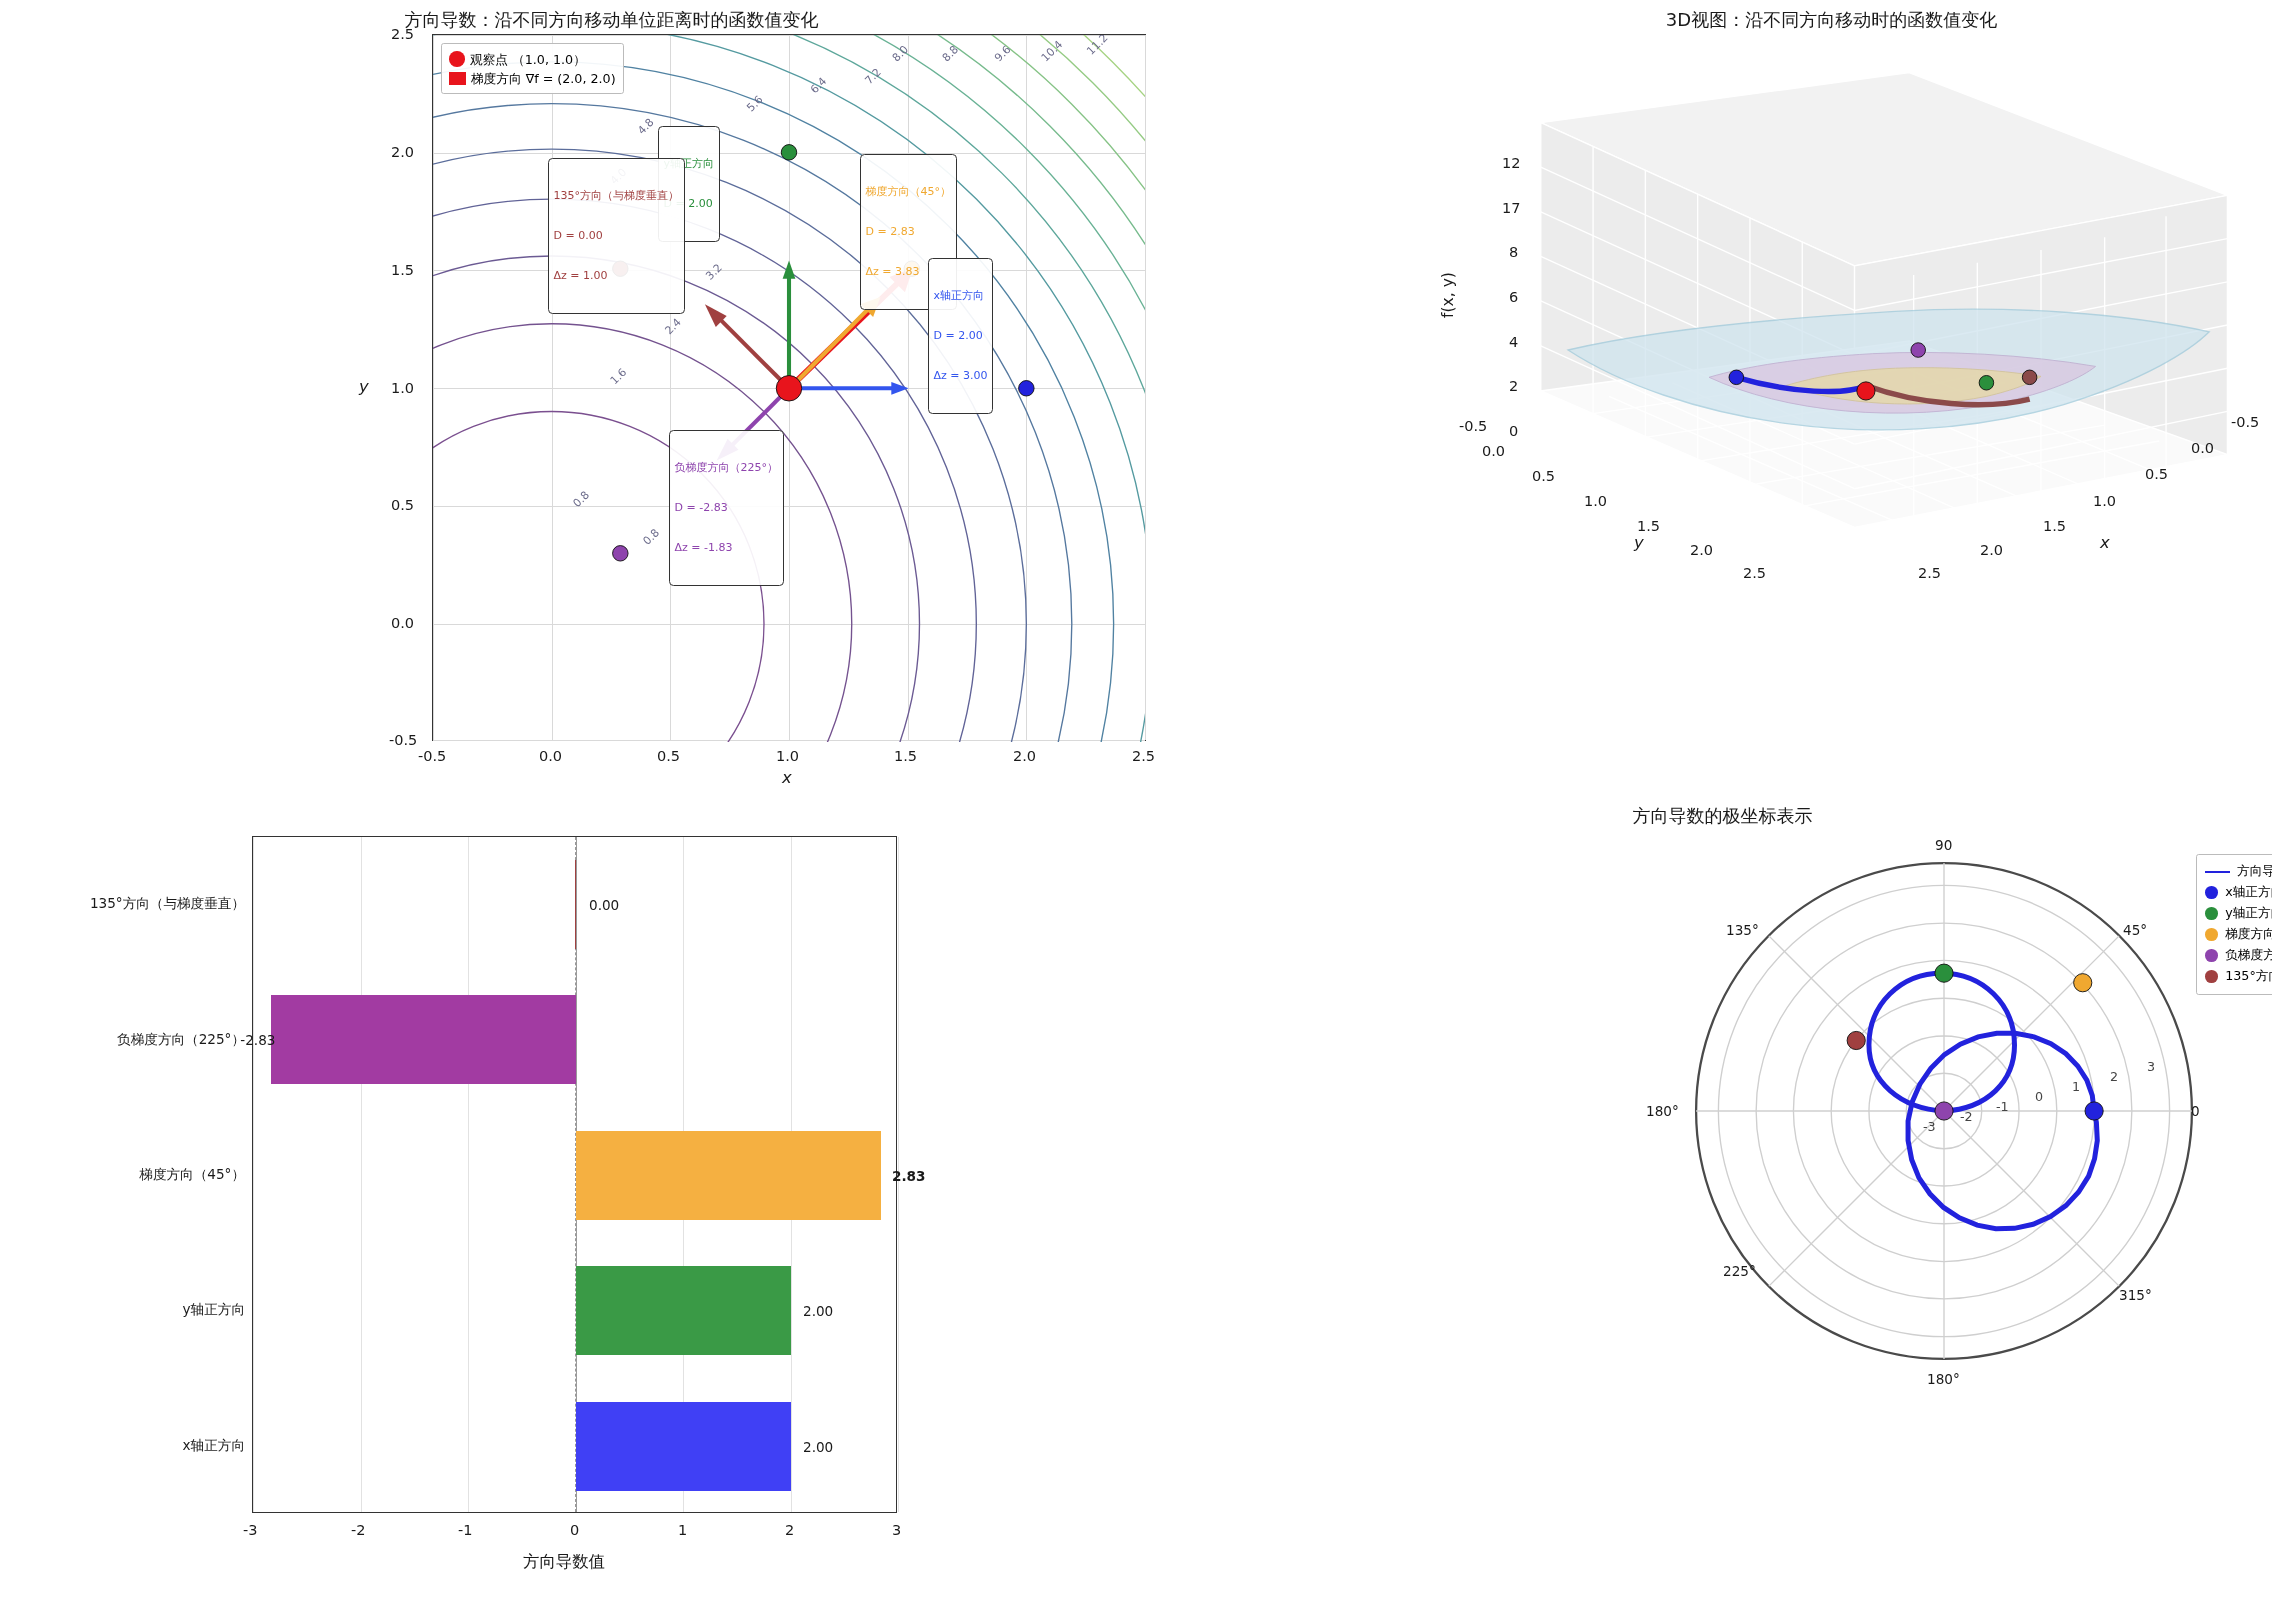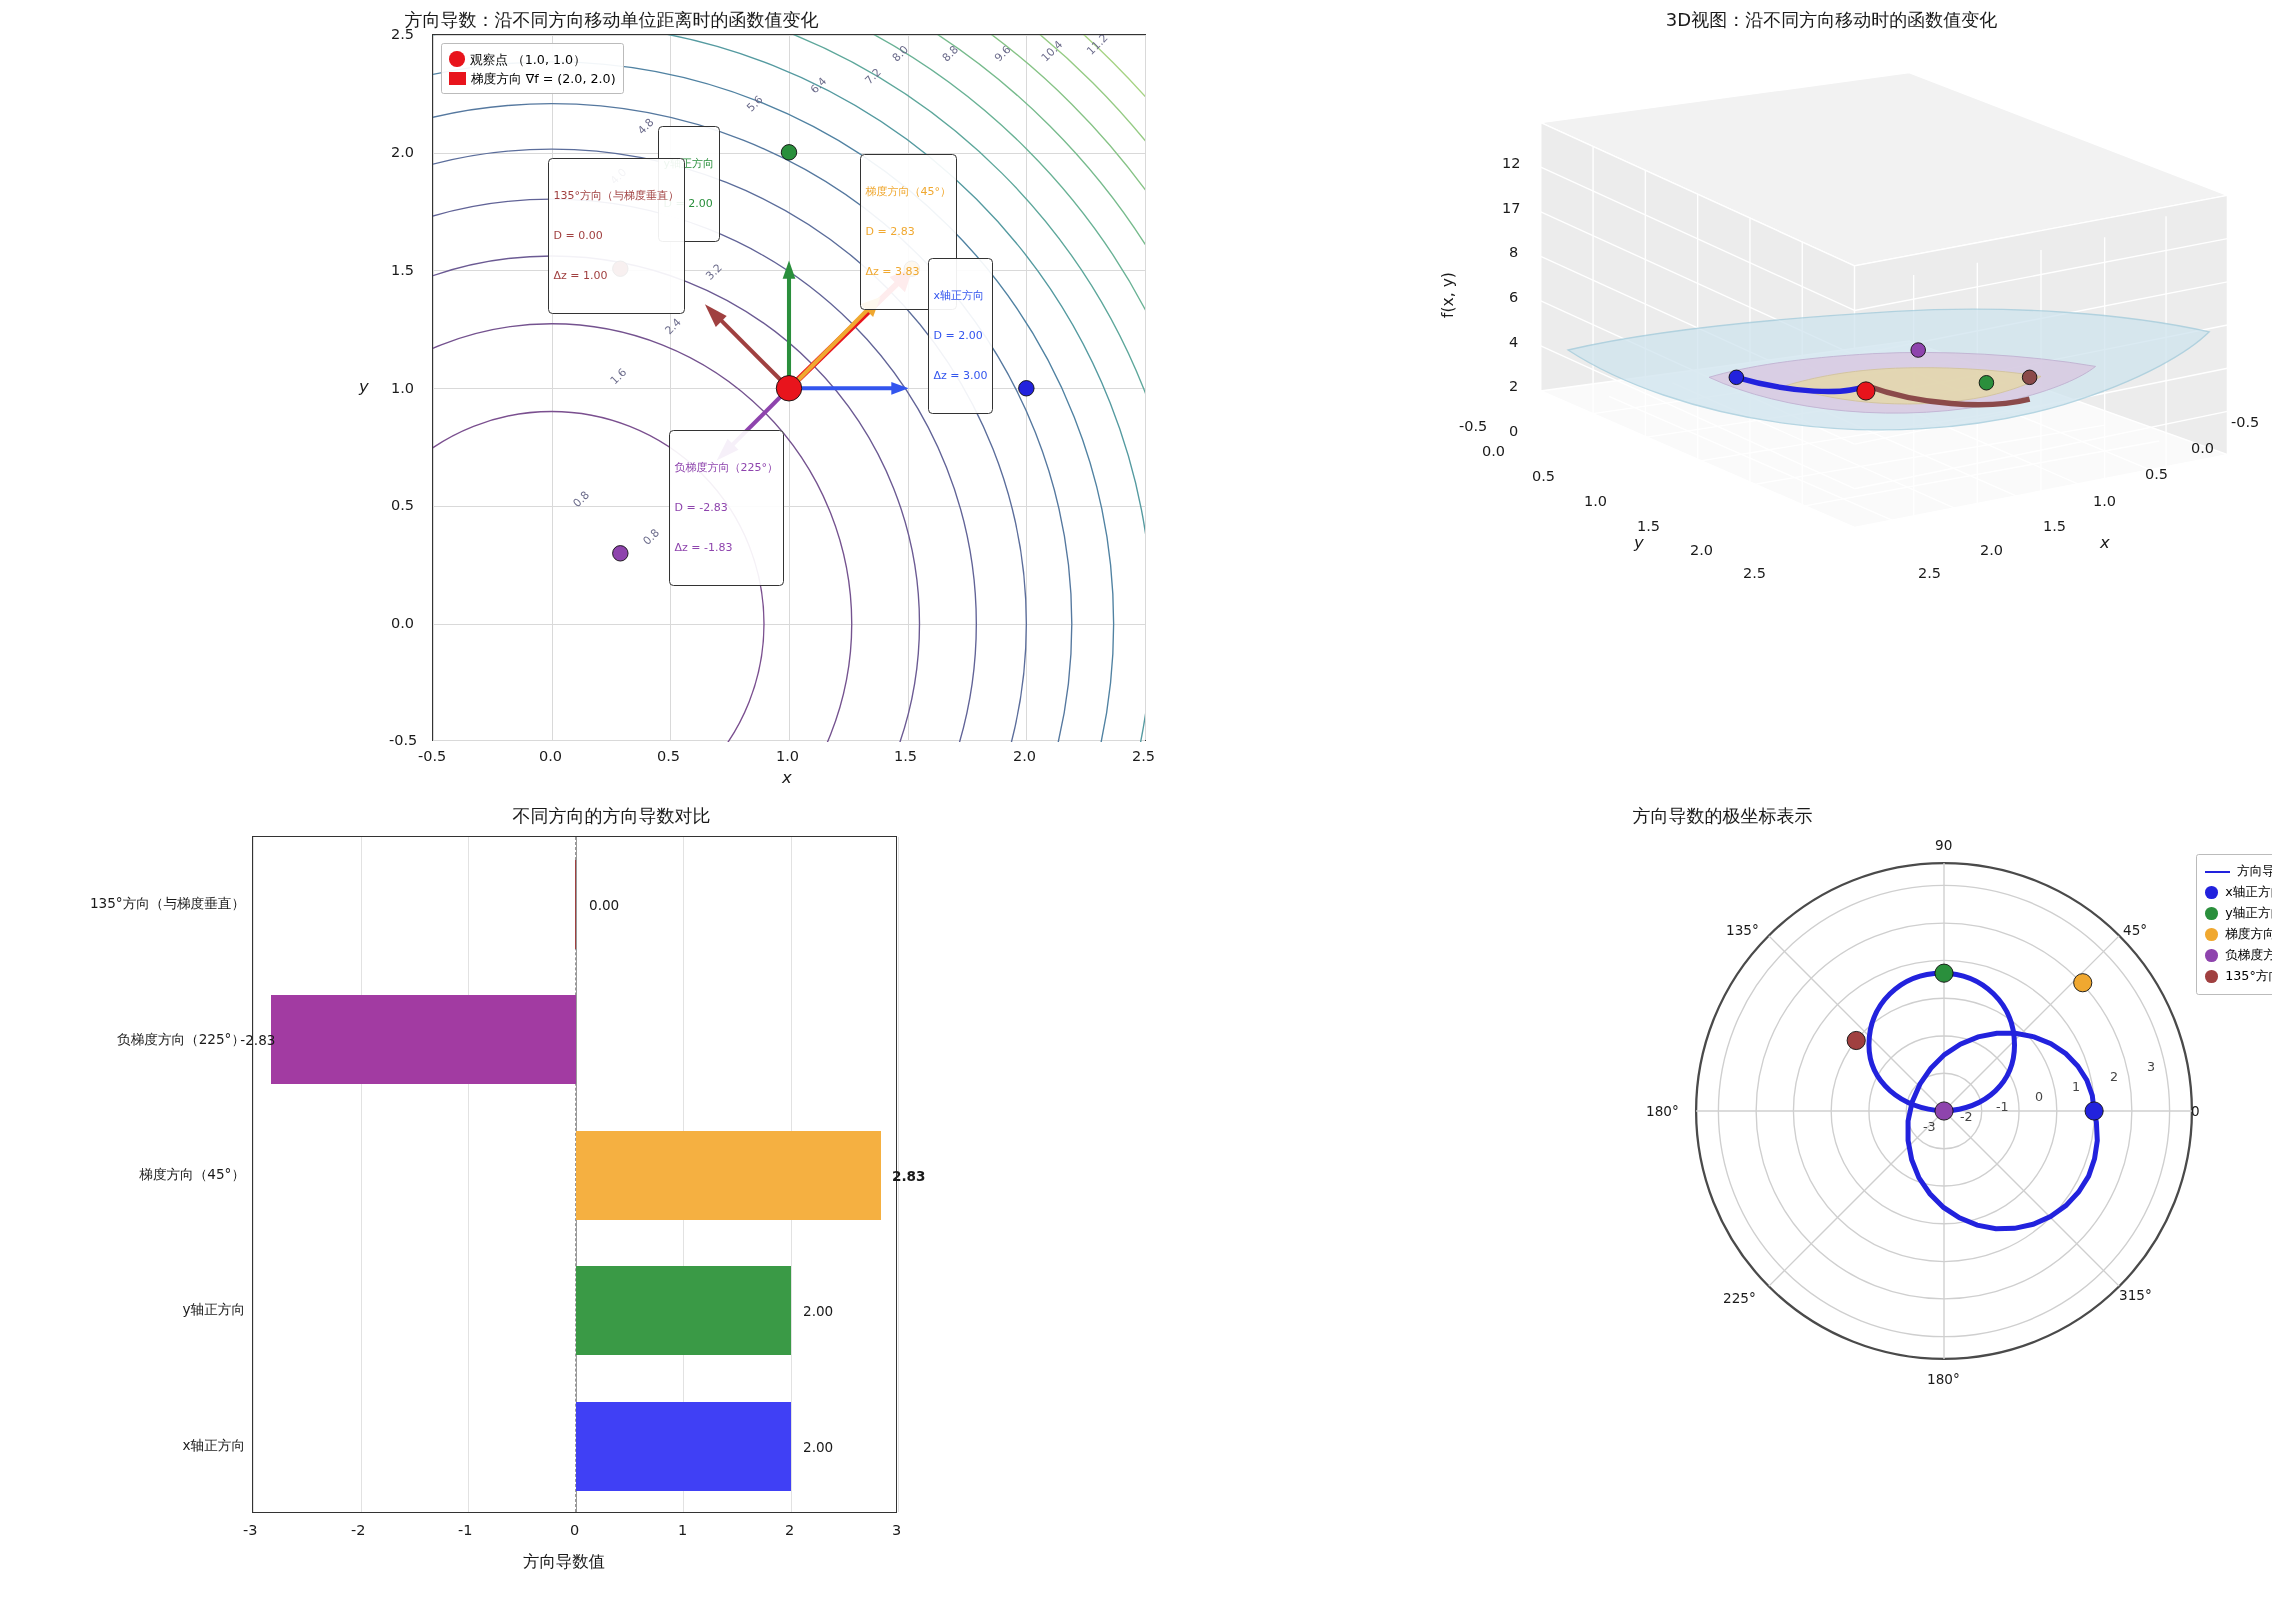--- a/index.html
+++ b/index.html
@@ -381,21 +381,20 @@
       <div class="tick-label" style="left:562px; top:483px;">2.0</div>
       <div class="tick-label" style="left:500px; top:506px;">2.5</div>
 
       <div class="axis-label" style="left:216px; top:474px;">y</div>
       <div class="axis-label" style="left:682px; top:474px;">x</div>
       <div class="zaxis-label" style="left:6.8px; top:227px;">f(x, y)</div>
     </div>
   </div>
 
   <div class="panel" id="panel3">
-    <div class="panel-title" id="p3-title">不同方向的方向导数对比</div>
 
     <div class="axes" id="p3-axes">
 
       <div class="gridline" style="left:0px"></div>
       <div class="gridline" style="left:108px"></div>
       <div class="gridline" style="left:215px"></div>
       <div class="gridline" style="left:323px; background:#9a9a9a; width:1.4px; border-left:0;"></div>
       <div class="gridline" style="left:430px"></div>
       <div class="gridline" style="left:538px"></div>
       <div class="gridline" style="left:645px"></div>
@@ -479,21 +478,21 @@
         <circle cx="565" cy="565" r="20" fill="#8e44ad" stroke="#111" stroke-width="2"></circle>
         <circle cx="372" cy="410" r="20" fill="#a04040" stroke="#111" stroke-width="2"></circle>
       </svg>
 
       
       <div class="polar-label" style="left:504px; top:249px;">0</div>
       <div class="polar-label" style="left:436px; top:68px;">45°</div>
       <div class="polar-label" style="left:248px; top:-17.3px;">90</div>
       <div class="polar-label" style="left:39px; top:68px;">135°</div>
       <div class="polar-label" style="left:-41px; top:249px;">180°</div>
-      <div class="polar-label" style="left:36px; top:436px;">225°</div>
+      <div class="polar-label" style="left:36px; top:409px;">225°</div>
       <div class="polar-label" style="left:240px; top:517px;">180°</div>
       <div class="polar-label" style="left:432px; top:433px;">315°</div>
 
       
       <div class="polar-rlabel" style="left:236px; top:265px;">-3</div>
       <div class="polar-rlabel" style="left:273px; top:255px;">-2</div>
       <div class="polar-rlabel" style="left:309px; top:245px;">-1</div>
       <div class="polar-rlabel" style="left:348px; top:235px;">0</div>
       <div class="polar-rlabel" style="left:385px; top:225px;">1</div>
       <div class="polar-rlabel" style="left:423px; top:215px;">2</div>

